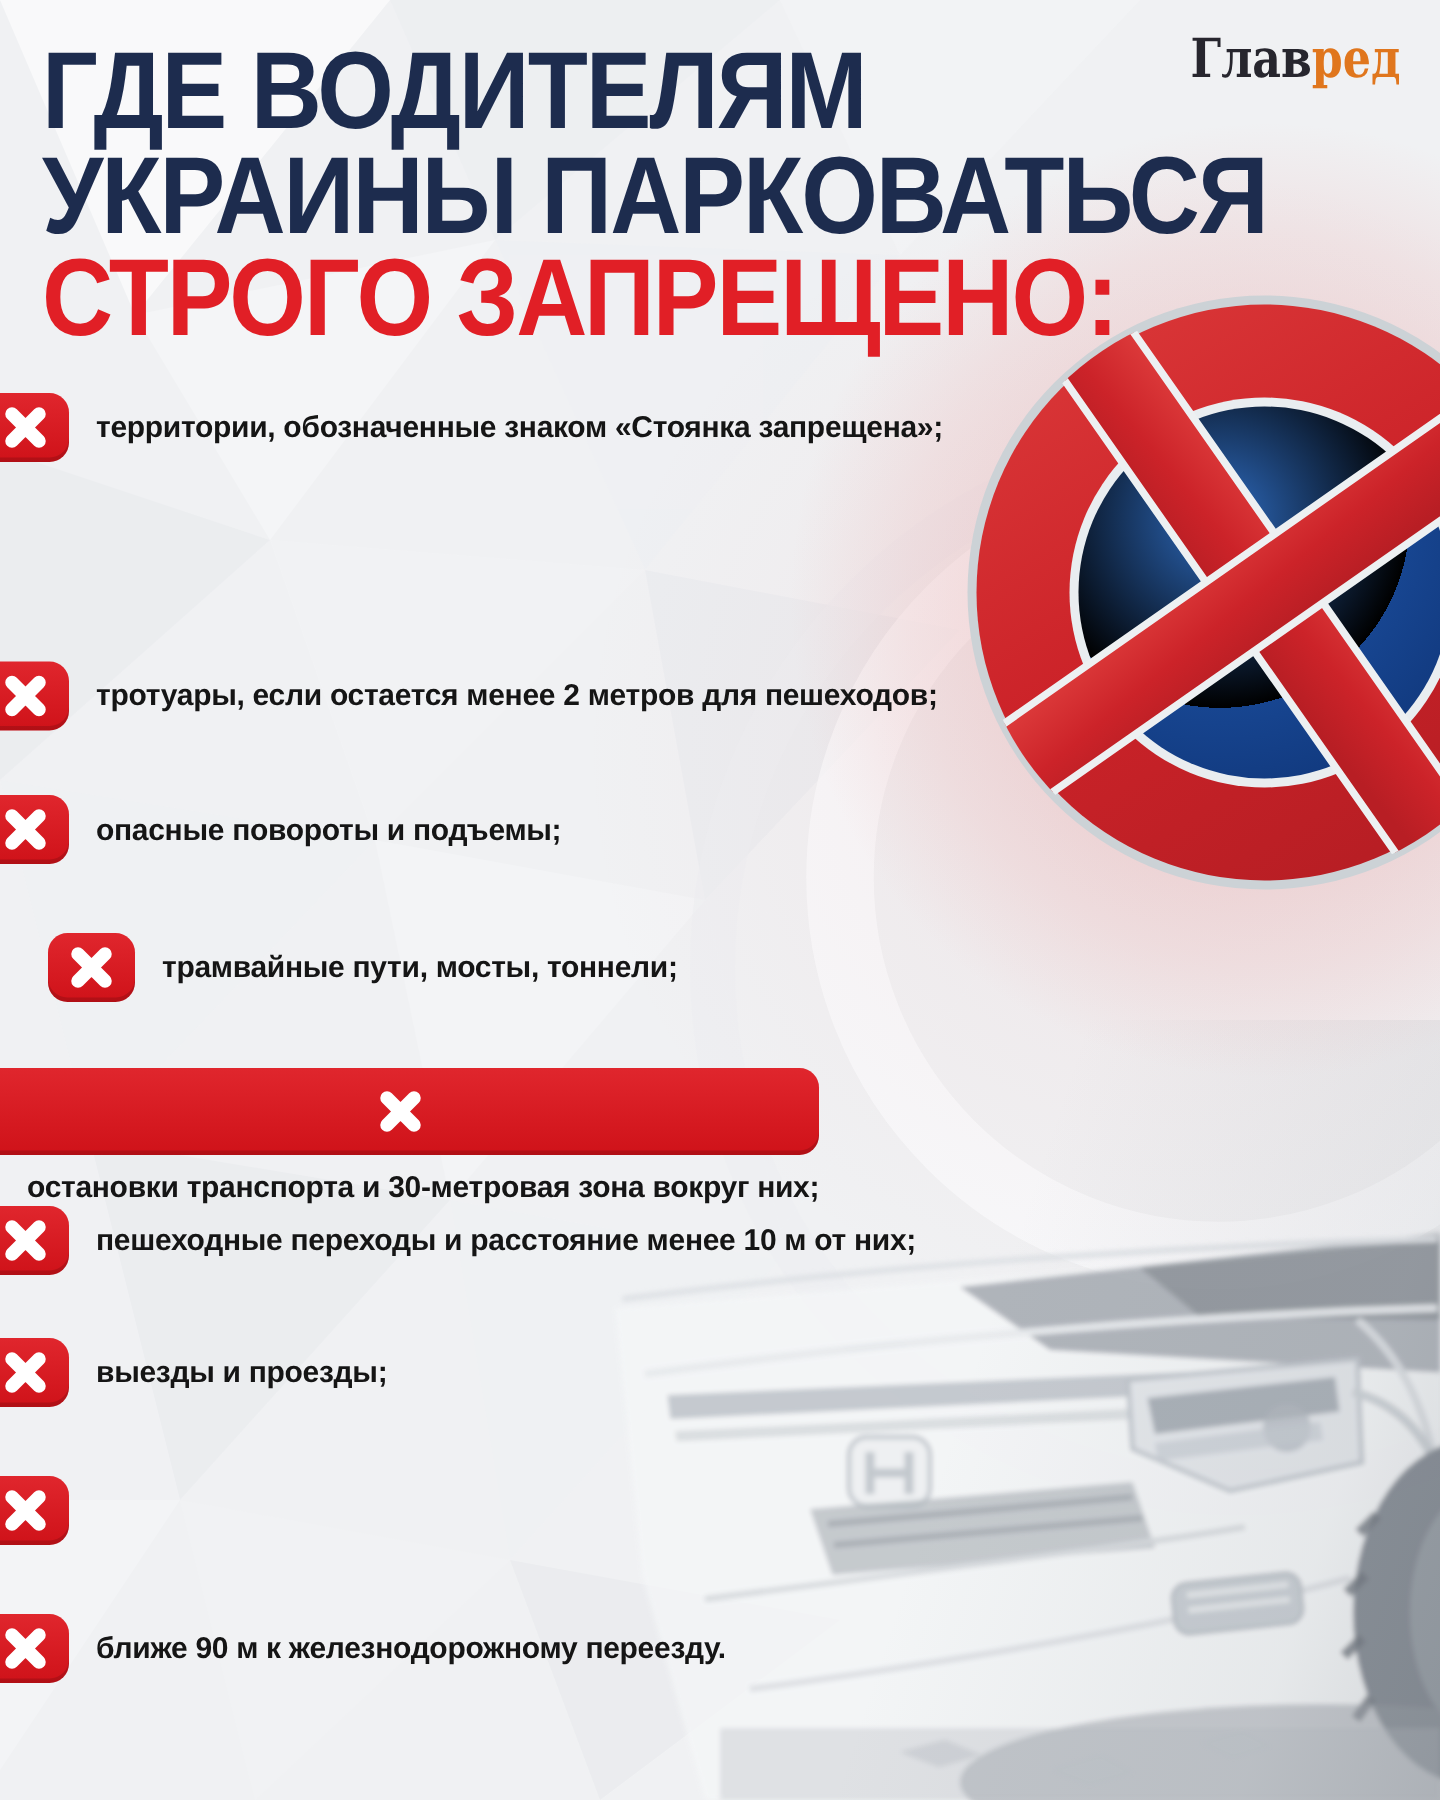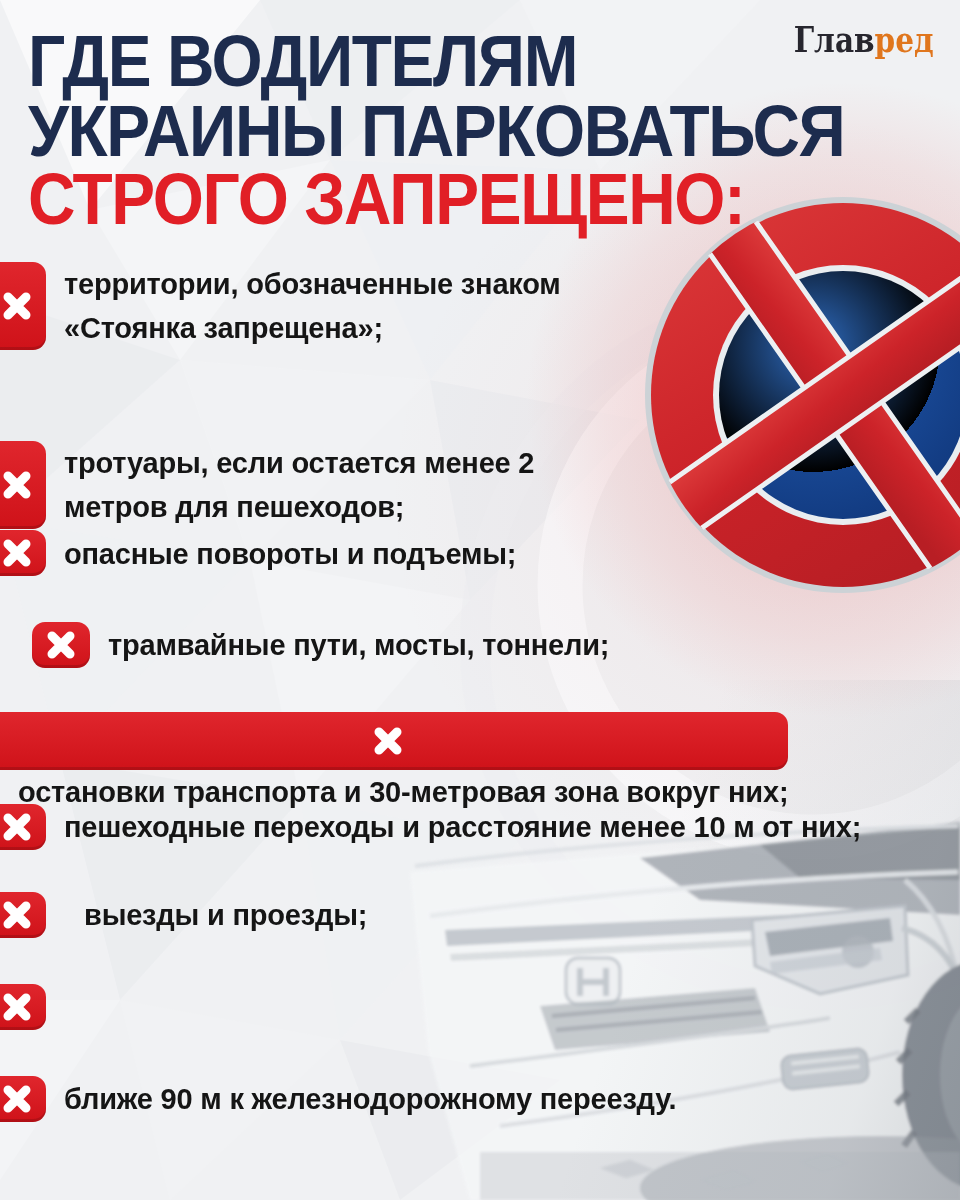--- a/index.html
+++ b/index.html
@@ -36,28 +36,28 @@
       color:var(--title-navy,#1d2c4e);}
   .title-line.l1{top:24px;}
   .title-line.l2{top:94px;}
   .title-line.l3{top:162px;color:var(--accent-red,#e11f26);}
 
   
   .list{position:absolute;left:0;top:0;margin:0;padding:0;list-style:none;z-index:6;width:960px;}
   .row{position:absolute;left:0;display:flex;align-items:stretch;}
   .row.r1{top:262px;} .row.r2{top:397px;margin-top:44px;} .row.r3{top:530px;align-items:flex-end;}
   .row.r4{top:622px;padding-left:44px;} .row.r5{top:712px;flex-direction:column;} .row.r6{top:804px;}
-  .row.r7{top:892px;gap:20px;} .row.r8{top:984px;} .row.r9{top:1076px;}
+  .row.r7{top:892px;} .row.r8{top:984px;} .row.r9{top:1076px;}
   .xbox{flex:0 0 58px;margin-left:-12px;min-height:46px;border-radius:13px;
         background:linear-gradient(180deg,var(--icon-red-light,#e0262d),var(--icon-red,#cf1219));
         box-shadow:inset 0 -3px 0 rgba(0,0,0,.14);
         display:flex;align-items:center;justify-content:center;}
   .xbox svg{display:block;}
   .row-text{margin-left:18px;display:flex;align-items:center;
-        font-weight:bold;font-size:29px;line-height:44px;letter-spacing:-.2px;
+        font-weight:bold;font-size:20px;line-height:44px;letter-spacing:-.2px;
         color:var(--text-dark,#151515);}
   .row.two-line .row-text{max-width:565px;}
   .row.one-line .row-text{white-space:nowrap;}
 </style>
 </head>
 <body>
 
 <div class="poster">
 
   <div class="bg-pattern">

